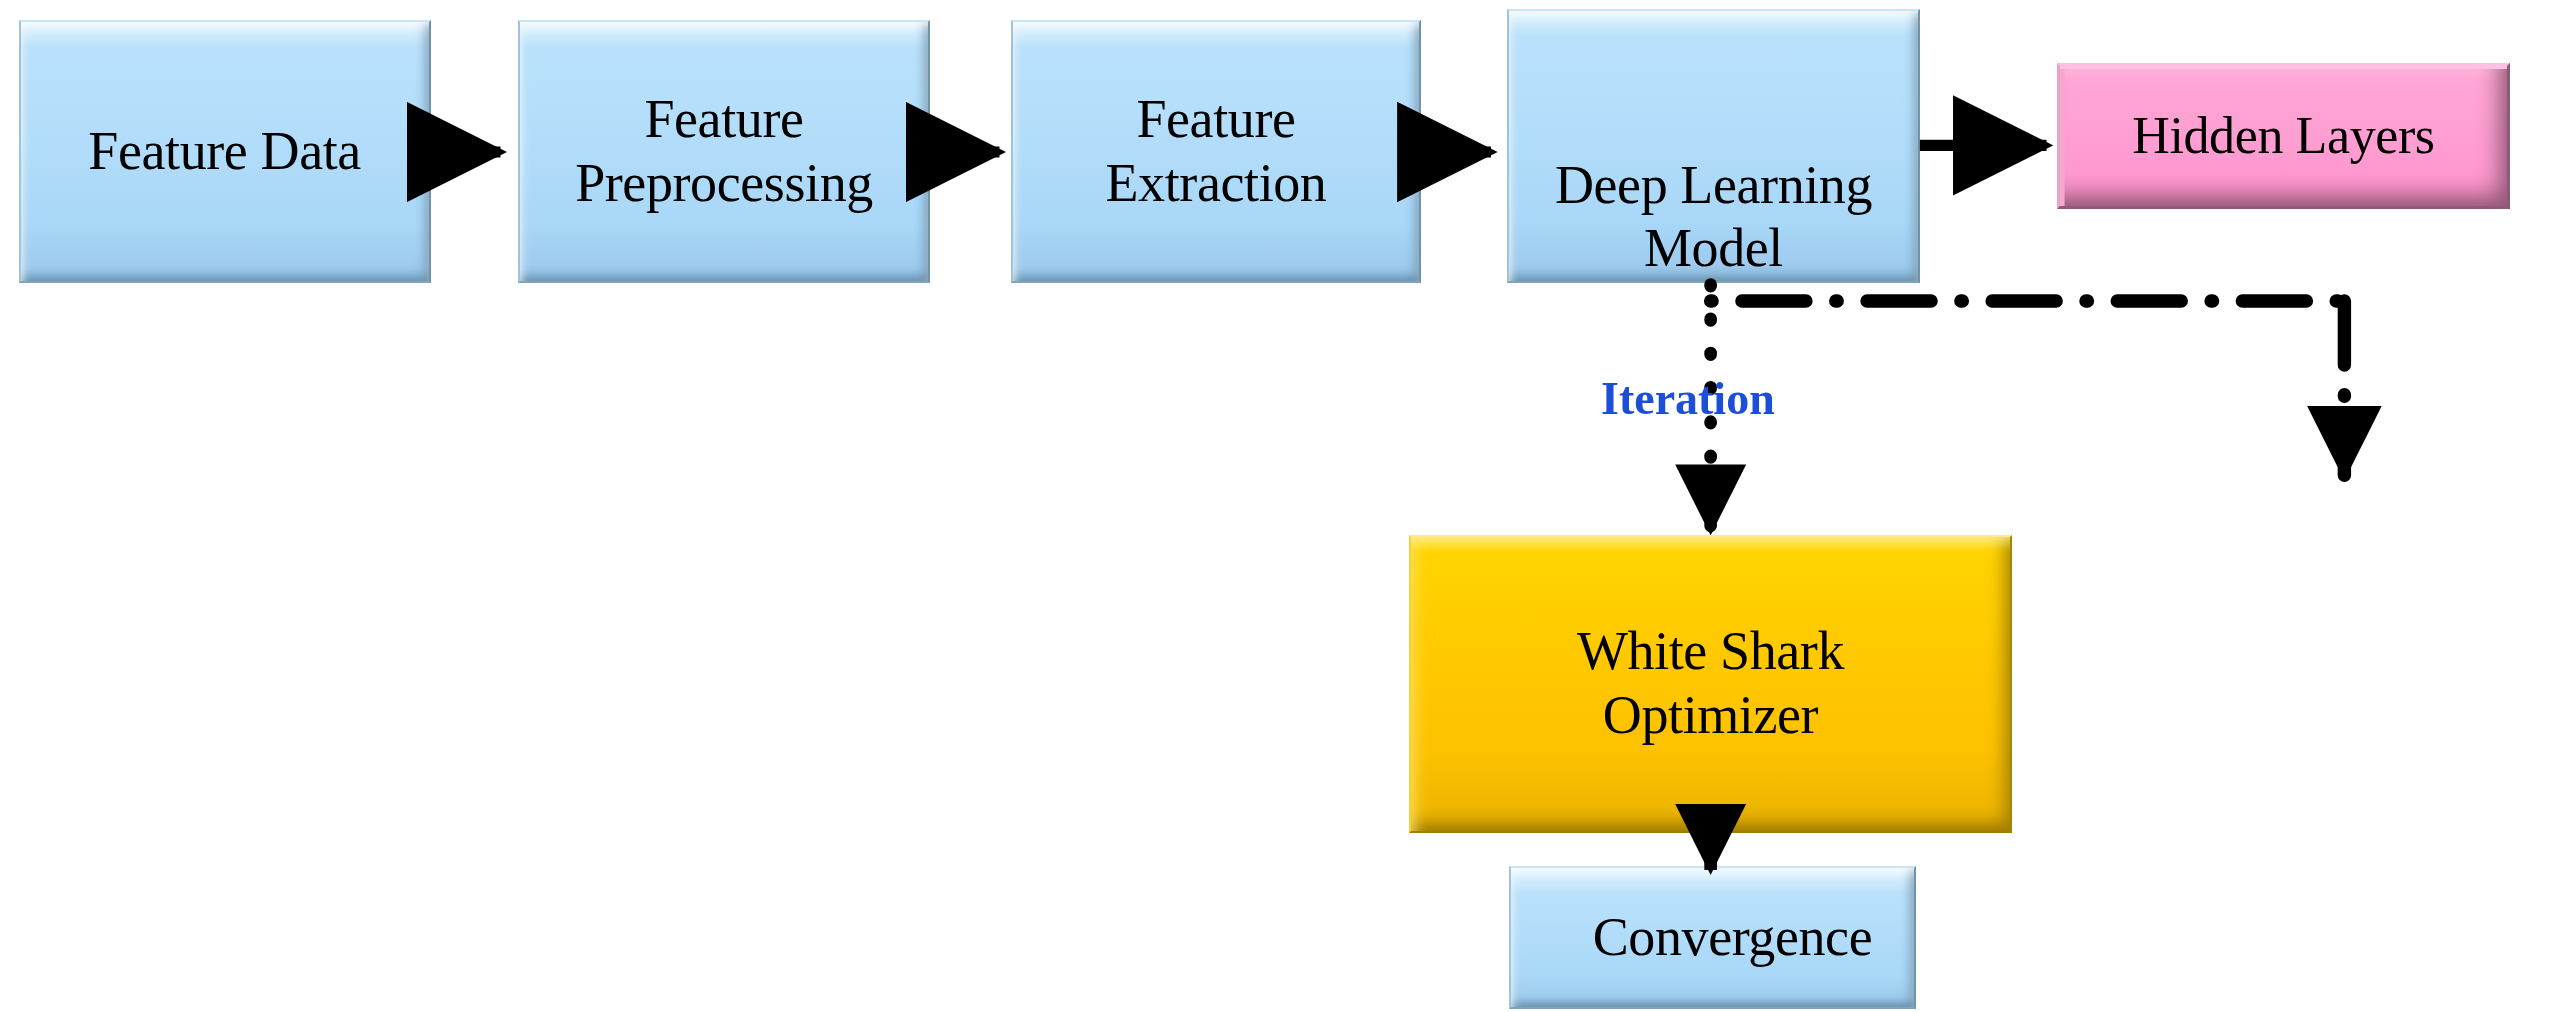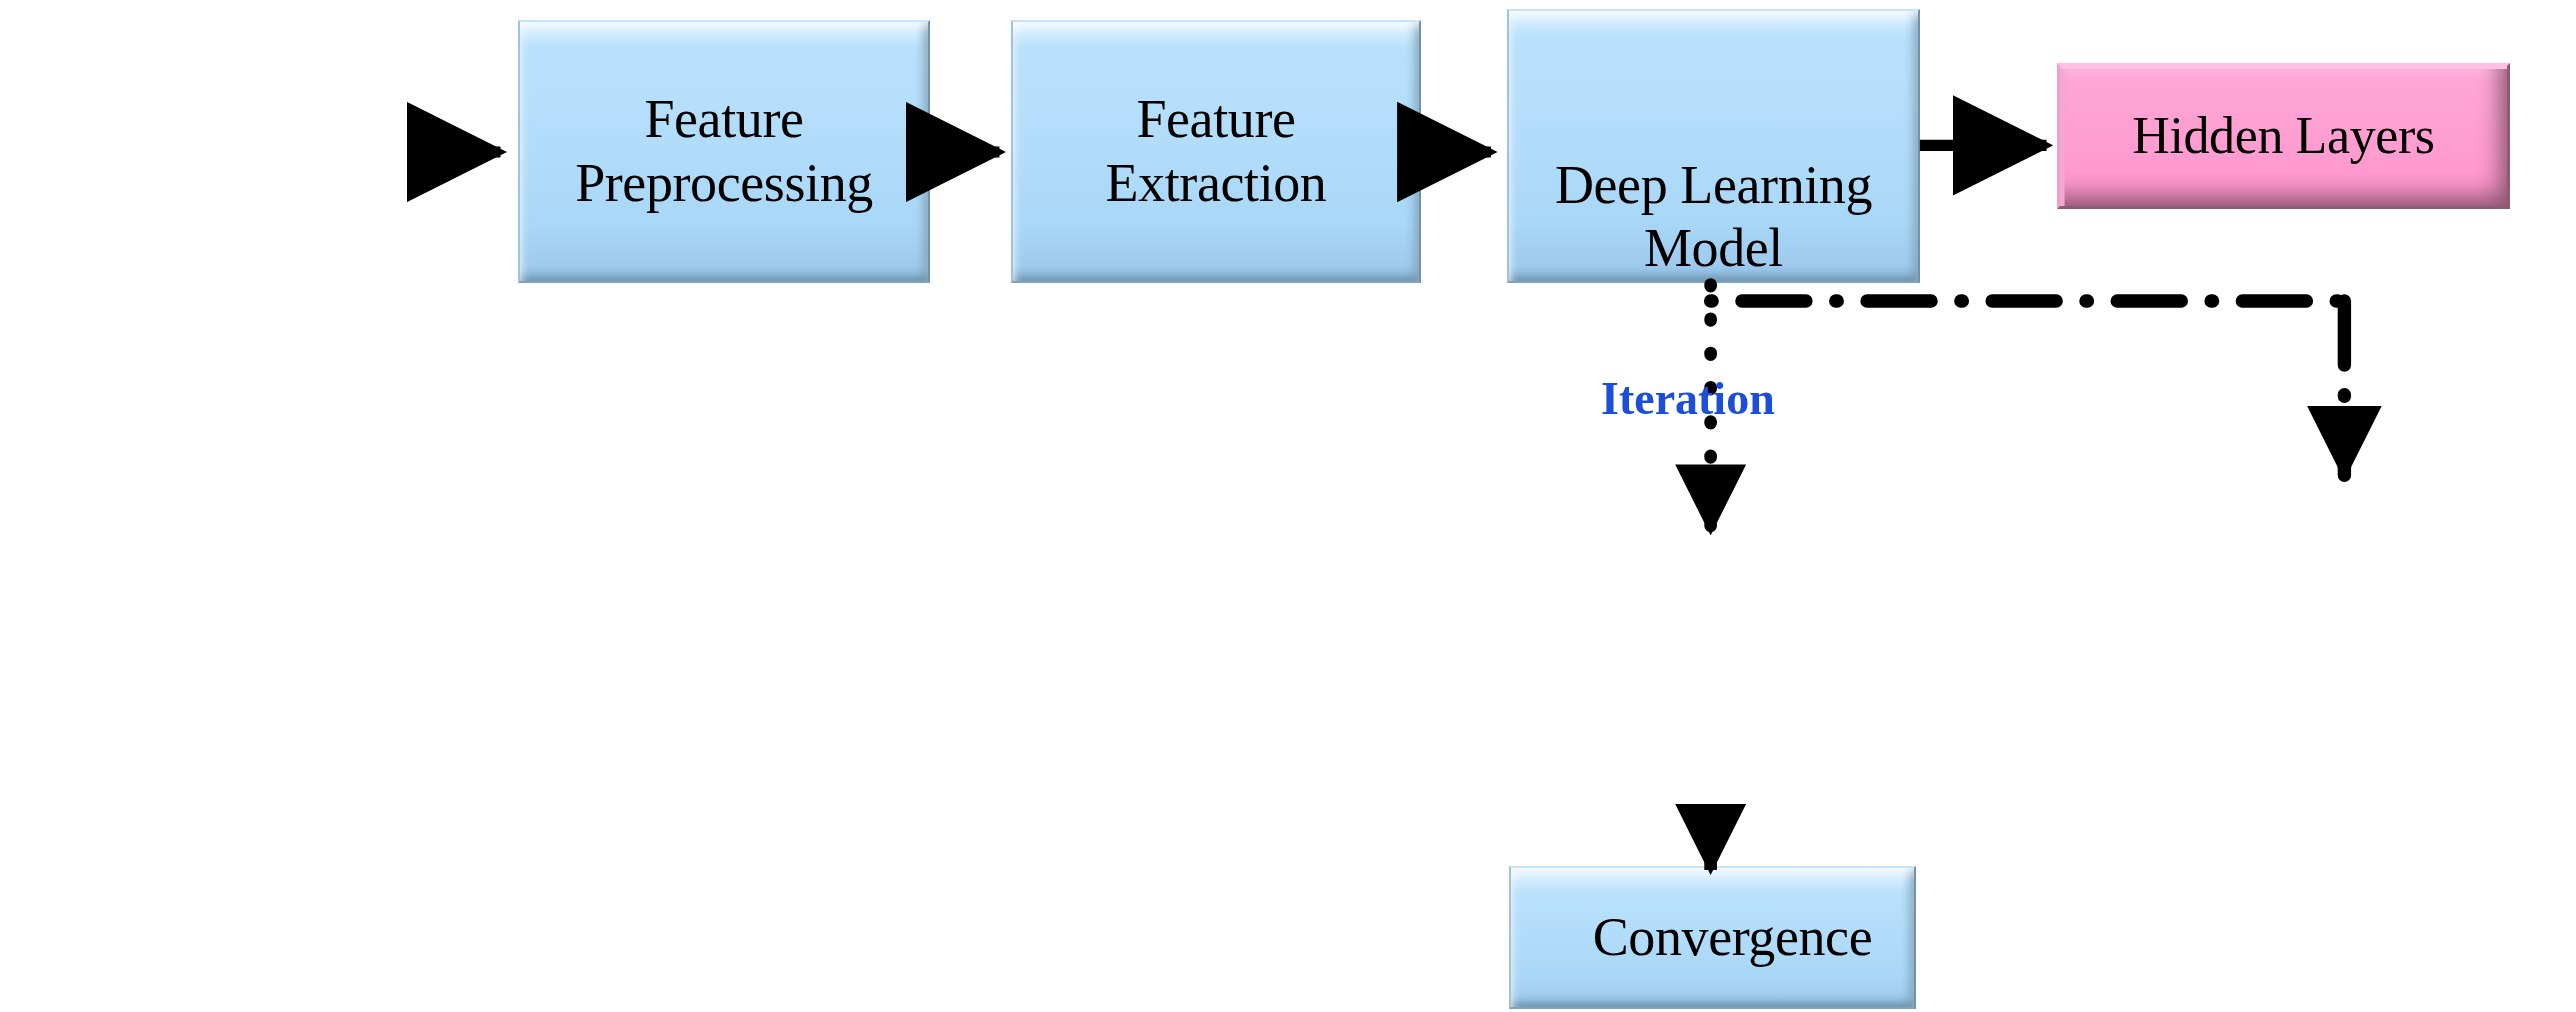--- a/index.html
+++ b/index.html
@@ -146,40 +146,47 @@
     <g>
       <line x1="2297" y1="1118" x2="2297" y2="1168" stroke="#000000" stroke-width="17" marker-end="url(#ahBig)"></line>
     </g>
 
     <g>
       <path d="M 2297 404 L 3148 404" fill="none" stroke="#000000" stroke-width="18" stroke-linecap="round" stroke-dasharray="2 40 86 40"></path>
       <path d="M 3148 404 L 3148 638" fill="none" stroke="#000000" stroke-width="18" stroke-linecap="round" stroke-dasharray="86 40 2 40" marker-end="url(#ahBig)"></path>
     </g>
   </svg>
 
+  <div class="node blue fs-big" style="left:18.6px; top:20px; width:412px; height:263px;">
+    <span class="label">Feature Data</span>
+  </div>
 
   <div class="node blue fs-big" style="left:518px; top:20px; width:412px; height:263px;">
     <span class="label">Feature
 Preprocessing</span>
   </div>
 
   <div class="node blue fs-big" style="left:1011px; top:20px; width:410px; height:263px;">
     <span class="label">Feature
 Extraction</span>
   </div>
 
   <div class="node blue fs-big" style="left:1507px; top:9px; width:413px; height:274px;align-items:flex-end;">
     <span class="label">Deep Learning
 Model</span>
   </div>
 
   <div class="node pink fs-mid" style="left:2057px; top:63px; width:453px; height:146px;">
     <span class="label">Hidden Layers</span>
   </div>
 
+  <div class="node gold fs-big" style="left:1409px; top:535px; width:603px; height:298px;">
+    <span class="label">White Shark
+Optimizer</span>
+  </div>
 
 
   <div class="node blue fs-big" style="left:1509px; top:866px; width:407px; height:143px;padding-left:40px;">
     <span class="label">Convergence</span>
   </div>
 
   <div class="caption" style="left:1601px; top:372px; color:#1d4ed8;">Iteration</div>
 
 </div>
 

